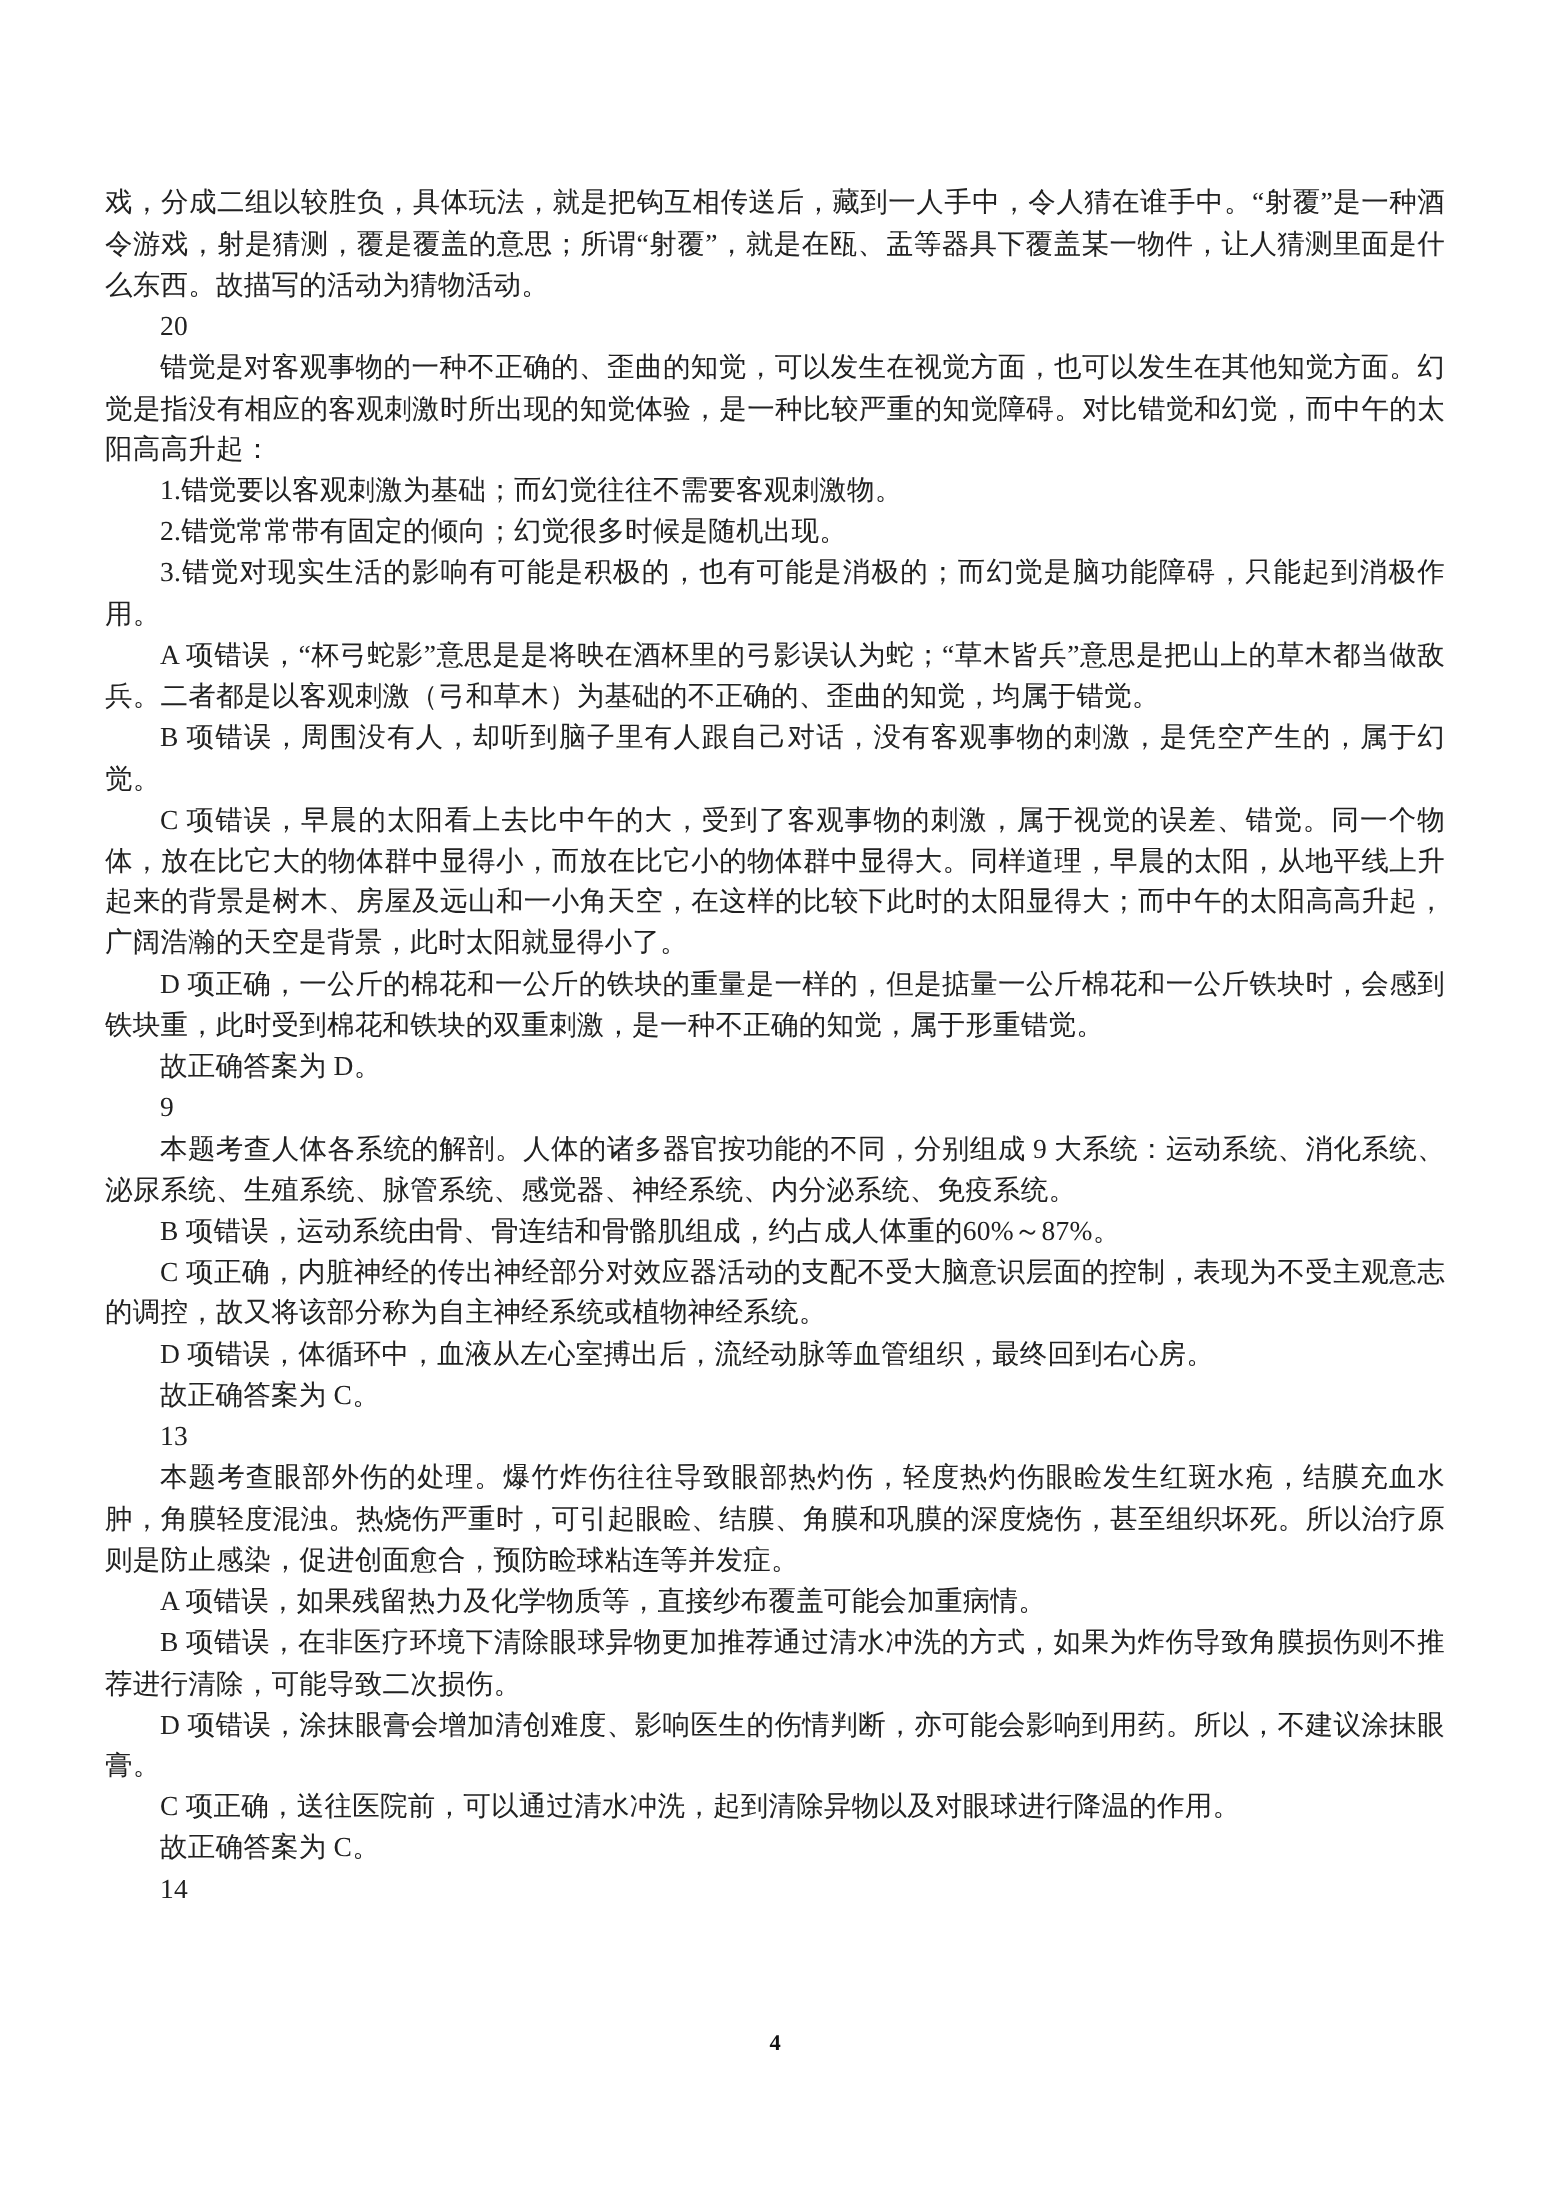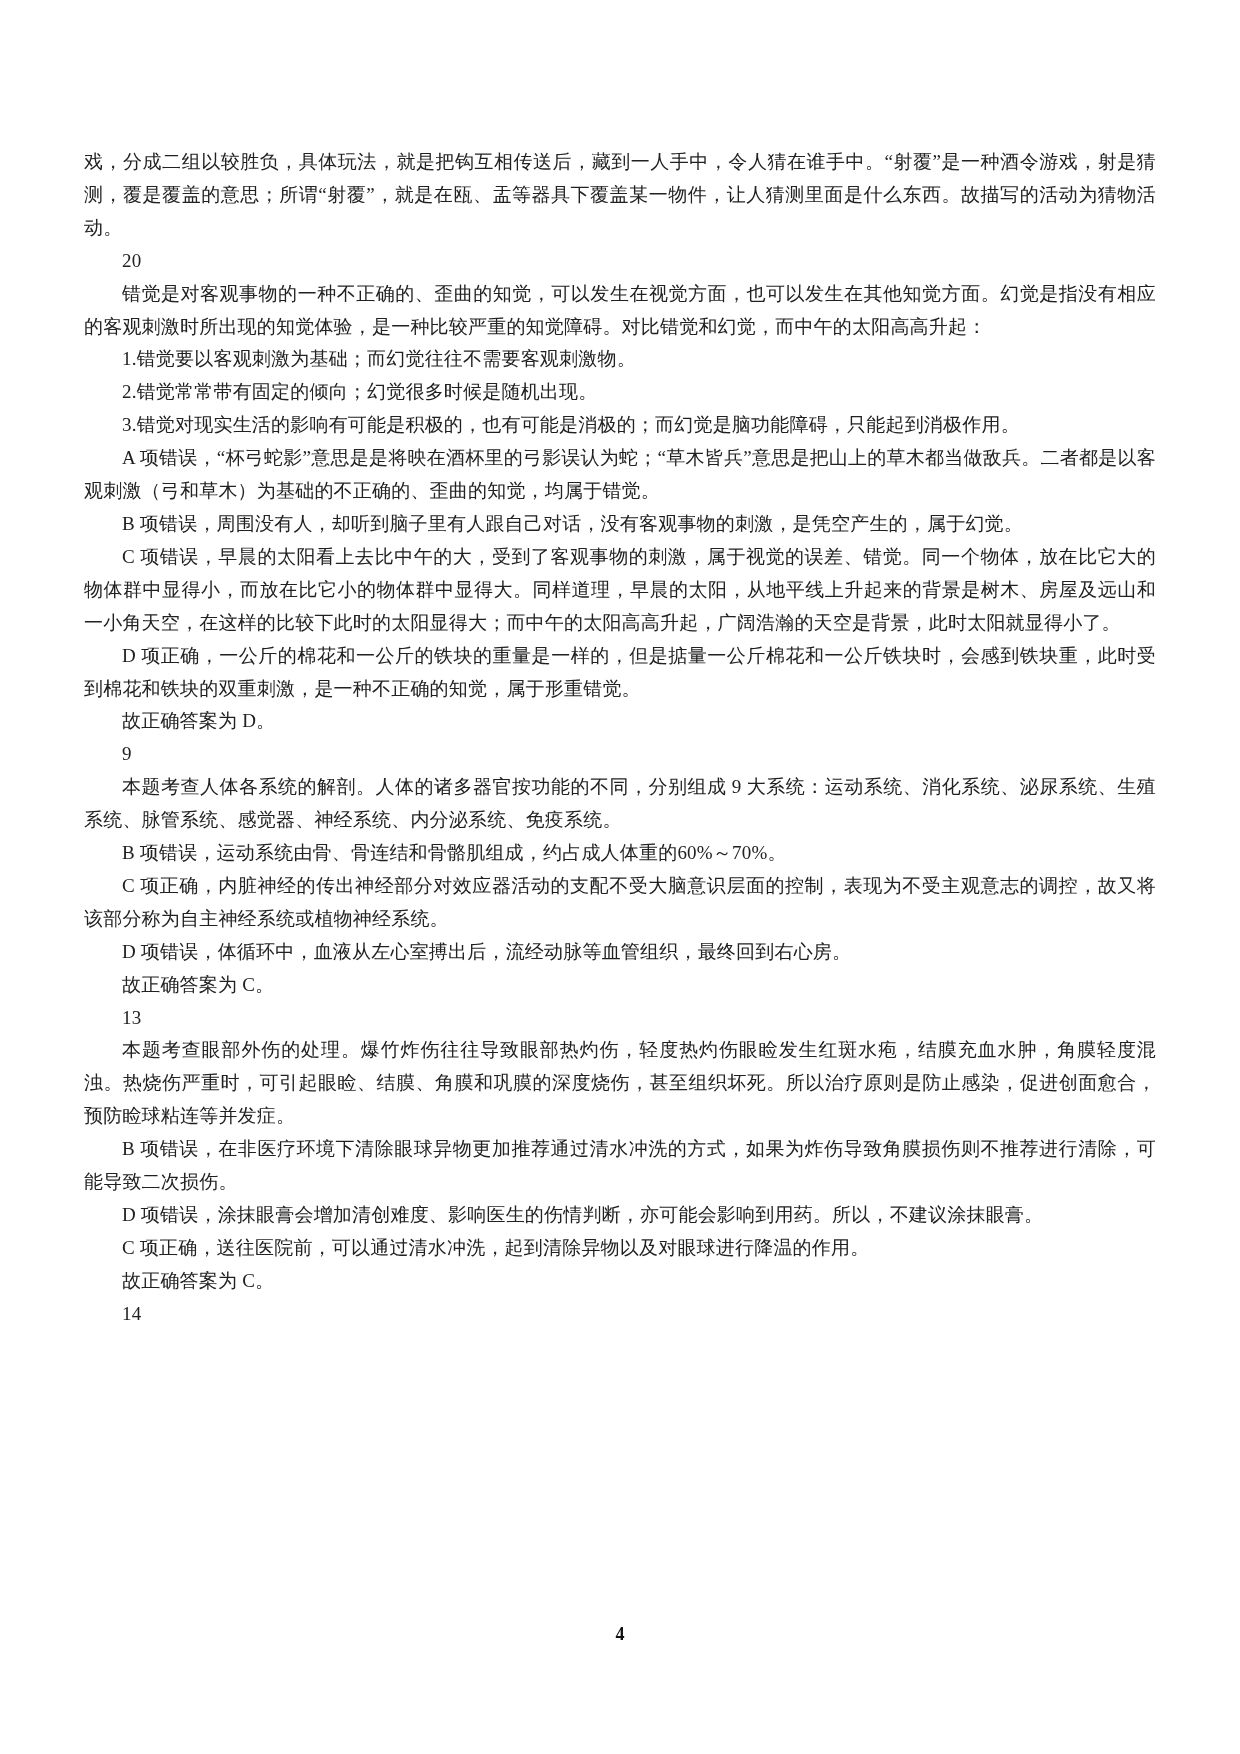--- a/index.html
+++ b/index.html
@@ -13,21 +13,21 @@
     height: 1754px;
     background: #ffffff;
     overflow: hidden;
     font-family: "Liberation Serif", "DejaVu Serif", serif;
   }
   .doc-body {
     position: absolute;
     left: 84px;
     top: 146px;
     width: 1072px;
-    font-size: 19px;
+    font-size: 22px;
     line-height: 32.9px;
     color: #212121;
     text-align: justify;
     letter-spacing: 0.2px;
   }
   .doc-body p {
     margin: 0;
     padding: 0;
   }
   .doc-body p.ind {
@@ -55,26 +55,27 @@
     <p class="ind">1.错觉要以客观刺激为基础；而幻觉往往不需要客观刺激物。</p>
     <p class="ind">2.错觉常常带有固定的倾向；幻觉很多时候是随机出现。</p>
     <p class="ind">3.错觉对现实生活的影响有可能是积极的，也有可能是消极的；而幻觉是脑功能障碍，只能起到消极作用。</p>
     <p class="ind">A 项错误，“杯弓蛇影”意思是是将映在酒杯里的弓影误认为蛇；“草木皆兵”意思是把山上的草木都当做敌兵。二者都是以客观刺激（弓和草木）为基础的不正确的、歪曲的知觉，均属于错觉。</p>
     <p class="ind">B 项错误，周围没有人，却听到脑子里有人跟自己对话，没有客观事物的刺激，是凭空产生的，属于幻觉。</p>
     <p class="ind">C 项错误，早晨的太阳看上去比中午的大，受到了客观事物的刺激，属于视觉的误差、错觉。同一个物体，放在比它大的物体群中显得小，而放在比它小的物体群中显得大。同样道理，早晨的太阳，从地平线上升起来的背景是树木、房屋及远山和一小角天空，在这样的比较下此时的太阳显得大；而中午的太阳高高升起，广阔浩瀚的天空是背景，此时太阳就显得小了。</p>
     <p class="ind">D 项正确，一公斤的棉花和一公斤的铁块的重量是一样的，但是掂量一公斤棉花和一公斤铁块时，会感到铁块重，此时受到棉花和铁块的双重刺激，是一种不正确的知觉，属于形重错觉。</p>
     <p class="ind">故正确答案为 D。</p>
     <p class="ind">9</p>
     <p class="ind">本题考查人体各系统的解剖。人体的诸多器官按功能的不同，分别组成 9 大系统：运动系统、消化系统、泌尿系统、生殖系统、脉管系统、感觉器、神经系统、内分泌系统、免疫系统。</p>
-    <p class="ind">B 项错误，运动系统由骨、骨连结和骨骼肌组成，约占成人体重的60%～70%。</p>
+    <p class="ind">B 项错误，运动系统由骨、骨连结和骨骼肌组成，约占成人体重的60%～87%。</p>
     <p class="ind">C 项正确，内脏神经的传出神经部分对效应器活动的支配不受大脑意识层面的控制，表现为不受主观意志的调控，故又将该部分称为自主神经系统或植物神经系统。</p>
     <p class="ind">D 项错误，体循环中，血液从左心室搏出后，流经动脉等血管组织，最终回到右心房。</p>
     <p class="ind">故正确答案为 C。</p>
     <p class="ind">13</p>
     <p class="ind">本题考查眼部外伤的处理。爆竹炸伤往往导致眼部热灼伤，轻度热灼伤眼睑发生红斑水疱，结膜充血水肿，角膜轻度混浊。热烧伤严重时，可引起眼睑、结膜、角膜和巩膜的深度烧伤，甚至组织坏死。所以治疗原则是防止感染，促进创面愈合，预防睑球粘连等并发症。</p>
+    <p class="ind">A 项错误，如果残留热力及化学物质等，直接纱布覆盖可能会加重病情。</p>
     <p class="ind">B 项错误，在非医疗环境下清除眼球异物更加推荐通过清水冲洗的方式，如果为炸伤导致角膜损伤则不推荐进行清除，可能导致二次损伤。</p>
     <p class="ind">D 项错误，涂抹眼膏会增加清创难度、影响医生的伤情判断，亦可能会影响到用药。所以，不建议涂抹眼膏。</p>
     <p class="ind">C 项正确，送往医院前，可以通过清水冲洗，起到清除异物以及对眼球进行降温的作用。</p>
     <p class="ind">故正确答案为 C。</p>
     <p class="ind">14</p>
   </div>
   <div class="page-number">4</div>
 </div>
 
 </body></html>

